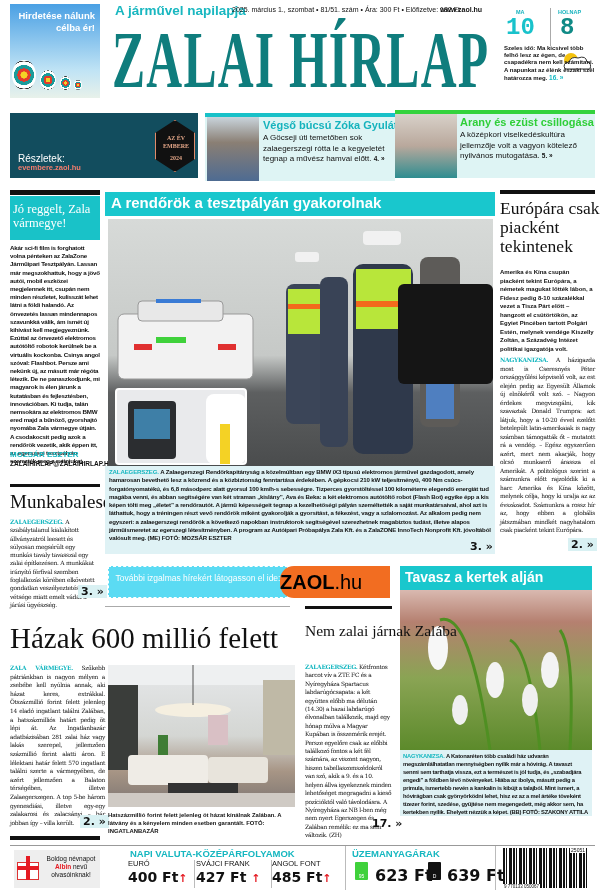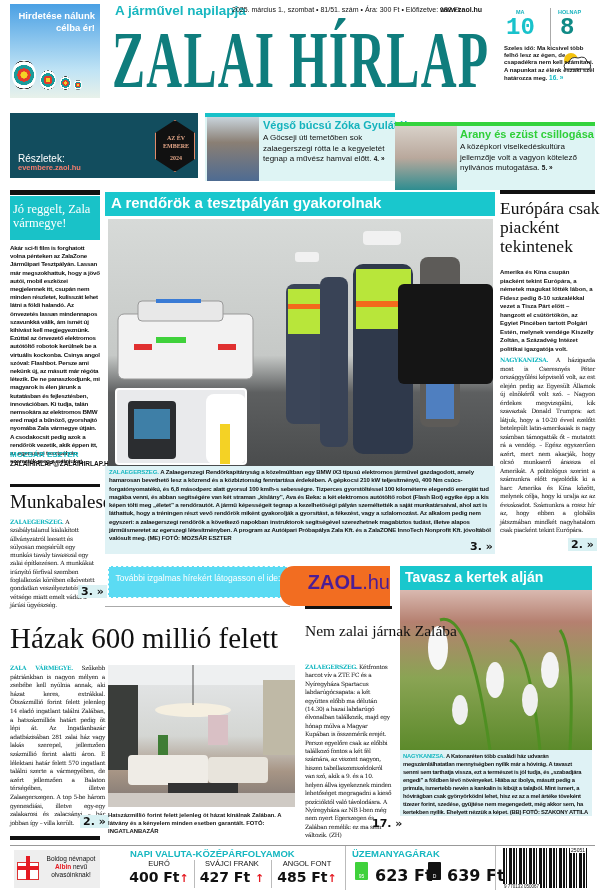--- a/index.html
+++ b/index.html
@@ -20,21 +20,21 @@
 #weather .sep{position:absolute;left:46px;top:4px;width:1px;height:38px;background:#aaa}
 #weather .txt{position:absolute;left:0;top:41px;font-size:6px;line-height:7.2px;font-weight:bold;width:92px}
 
 #ad-vote{left:10px;top:113px;width:188px;height:65px;background:#124d5e;overflow:hidden}
 #ad-vote .sz{position:absolute;left:7px;top:10px;font-family:"Liberation Serif",serif;font-size:20px;color:#f1a07a;font-weight:bold;letter-spacing:1px;border:1px solid rgba(255,255,255,.25);padding:0 4px}
 #ad-vote .d1{position:absolute;left:8px;top:40px;color:#fff;font-size:10px}
 #ad-vote .d2{position:absolute;left:8px;top:50px;color:#f57e6e;font-size:7.5px;font-weight:bold}
 #ad-vote .hex{position:absolute;left:145px;top:7px;width:40px;height:52px;background:#111;clip-path:polygon(50% 0,100% 25%,100% 75%,50% 100%,0 75%,0 25%);border:1px solid #e08a6a}
 #ad-vote .hex span{position:absolute;left:0;width:40px;text-align:center;color:#e3a688;font-family:"Liberation Serif",serif;font-size:6px;font-weight:bold}
 #teaser1{left:205px;top:113px;width:190px;height:68px;background:#def4f4;border-top:4px solid #18c1c8}
-#teaser2{left:395px;top:122px;width:200px;height:68px;background:#def4f4;border-top:4px solid #34d33d}
+#teaser2{left:395px;top:110px;width:200px;height:68px;background:#def4f4;border-top:4px solid #34d33d}
 .tz-photo{position:absolute;top:0;height:64px;background:#9aa9b0}
 .tz-title{position:absolute;top:2px;font-weight:bold;font-size:11px;white-space:nowrap}
 .tz-body{position:absolute;top:16px;font-size:8px;line-height:10.5px}
 .arr{font-weight:bold;font-size:6.5px}
 
 .rule{position:absolute;background:#111}
 #gm-box{left:10px;top:196px;width:90px;height:44px;background:#19c2c8;color:#fff;font-family:"Liberation Serif",serif;font-size:12.5px;line-height:14px;padding:6px 0 0 3px}
 #gm-text{left:10px;top:244px;width:91px;font-size:6.2px;line-height:8.2px;font-weight:bold;letter-spacing:-0.2px}
 #gm-author{left:10px;top:450px;font-size:8px;font-weight:bold;color:#18b8c1}
 #gm-email{left:10px;top:460px;font-size:6.5px;font-weight:bold}
@@ -45,42 +45,42 @@
 
 #lead-head{left:105px;top:192px;width:390px;height:24px;background:#19c7cd;color:#fff;font-size:15px;font-weight:bold;padding:2px 0 0 6px}
 #lead-photo{left:108px;top:219px;width:385px;height:248px;background:linear-gradient(#d7dad8,#c6c9c7 55%,#5d5f60 70%,#4a4c4d);overflow:hidden}
 #lead-text{left:105px;top:466px;width:390px;height:88px;background:#dff2f5;padding:2px 4px;font-size:6.1px;line-height:8.3px;font-weight:bold;letter-spacing:-0.15px}
 
 #eu-title{left:500px;top:199px;font-family:"Liberation Serif",serif;font-size:17.5px;line-height:19px}
 #eu-lead{left:500px;top:268px;width:95px;font-size:6px;line-height:8.5px;font-weight:bold}
 #eu-text{left:500px;top:356px;width:95px;font-family:"DejaVu Serif",serif;font-size:5.9px;line-height:8.5px;letter-spacing:-0.3px;text-align:justify}
 
 #promo{left:108px;top:566px;width:180px;height:32px;background:#5bdbf3;border:1px dashed #fff;color:#fff;font-size:8.5px;text-align:center;padding-top:6px;line-height:10px}
-#zaol{left:280px;top:566px;width:110px;height:40px;background:#f26d21;color:#4c1d95;font-size:20px;font-weight:bold;text-align:right;line-height:32px;border-radius:14px 0 0 14px}
+#zaol{left:280px;top:566px;width:110px;height:32px;background:#f26d21;color:#000000;font-size:20px;font-weight:bold;text-align:left;line-height:32px;border-radius:14px 0 0 14px}
 #zaol span{font-weight:normal}
 
 #tv-head{left:400px;top:566px;width:192px;height:24px;background:#19c7cd;color:#fff;font-size:14px;font-weight:bold;padding:3px 0 0 5px}
 #tv-photo{left:400px;top:590px;width:192px;height:160px;background:linear-gradient(#d9b9b0,#b58070 20%,#8aa454 55%,#5c8a2b);overflow:hidden}
 #tv-text{left:400px;top:750px;width:192px;height:66px;background:#dff2f5;padding:2px 3px;font-size:5.8px;line-height:8px;font-weight:bold;letter-spacing:-0.2px}
 
 #hz-title{left:10px;top:622px;font-family:"Liberation Serif",serif;font-size:29px;white-space:nowrap}
 #hz-text{left:10px;top:664px;width:95px;font-family:"DejaVu Serif",serif;font-size:5.9px;line-height:8.6px;letter-spacing:-0.3px;text-align:justify}
 #hz-photo{left:108px;top:665px;width:187px;height:142px;background:linear-gradient(#e6e8ea,#d4d6d3 50%,#a79585 75%,#7b7471);overflow:hidden}
 #hz-cap{left:108px;top:811px;width:190px;font-size:5.9px;line-height:8px;font-weight:bold}
 #ny-title{left:305px;top:622px;font-family:"Liberation Serif",serif;font-size:15.5px;line-height:17px}
 #ny-text{left:305px;top:663px;width:87px;font-family:"DejaVu Serif",serif;font-size:5.9px;line-height:8.4px;letter-spacing:-0.3px}
 
 #ftr{left:10px;top:845px;width:585px;height:45px;border-top:1px solid #999}
 #gift{left:14px;top:850px;width:86px;height:38px;background:#eee}
 #gift .box{position:absolute;left:3px;top:12px;width:22px;height:18px;background:#fff;border:1px solid #d33}
 #gift .rib{position:absolute;left:12px;top:6px;width:4px;height:24px;background:#e51b23}
 #gift .rib2{position:absolute;left:3px;top:16px;width:22px;height:4px;background:#e51b23}
 #gift .txt{position:absolute;left:28px;top:5px;width:58px;font-size:6.5px;line-height:8px;text-align:center}
 #fx-title{left:130px;top:848px;font-size:9.5px;font-weight:bold;color:#16b7c0}
-.fx{position:absolute;top:859px;text-align:center}
+.fx{position:absolute;top:859px;}
 .fx .n{font-size:7.5px}
 .fx .v{font-size:14px;font-weight:900;font-family:"DejaVu Sans",sans-serif;margin-top:1px}
 .fx .v i{color:#e51b23;font-style:normal;font-size:11px}
 .vsep{position:absolute;width:1px;background:#bbb}
 #fuel-title{left:352px;top:848px;font-size:9.5px;font-weight:bold;color:#16b7c0}
 .pump{position:absolute;top:862px;width:13px;height:18px;border-radius:1px}
 .pump span{position:absolute;left:0;bottom:1px;width:13px;text-align:center;font-size:5px;color:#fff}
 .fuelv{position:absolute;top:866px;font-size:16px;font-weight:900;font-family:"DejaVu Sans",sans-serif}
 #barcode{left:503px;top:848px;width:85px;height:40px;background:repeating-linear-gradient(90deg,#111 0 2px,#fff 2px 3px,#111 3px 4px,#fff 4px 6px,#111 6px 9px,#fff 9px 10px)}
 #barcode .no{position:absolute;right:2px;top:-1px;background:#fff;font-size:5px;padding:0 1px}

